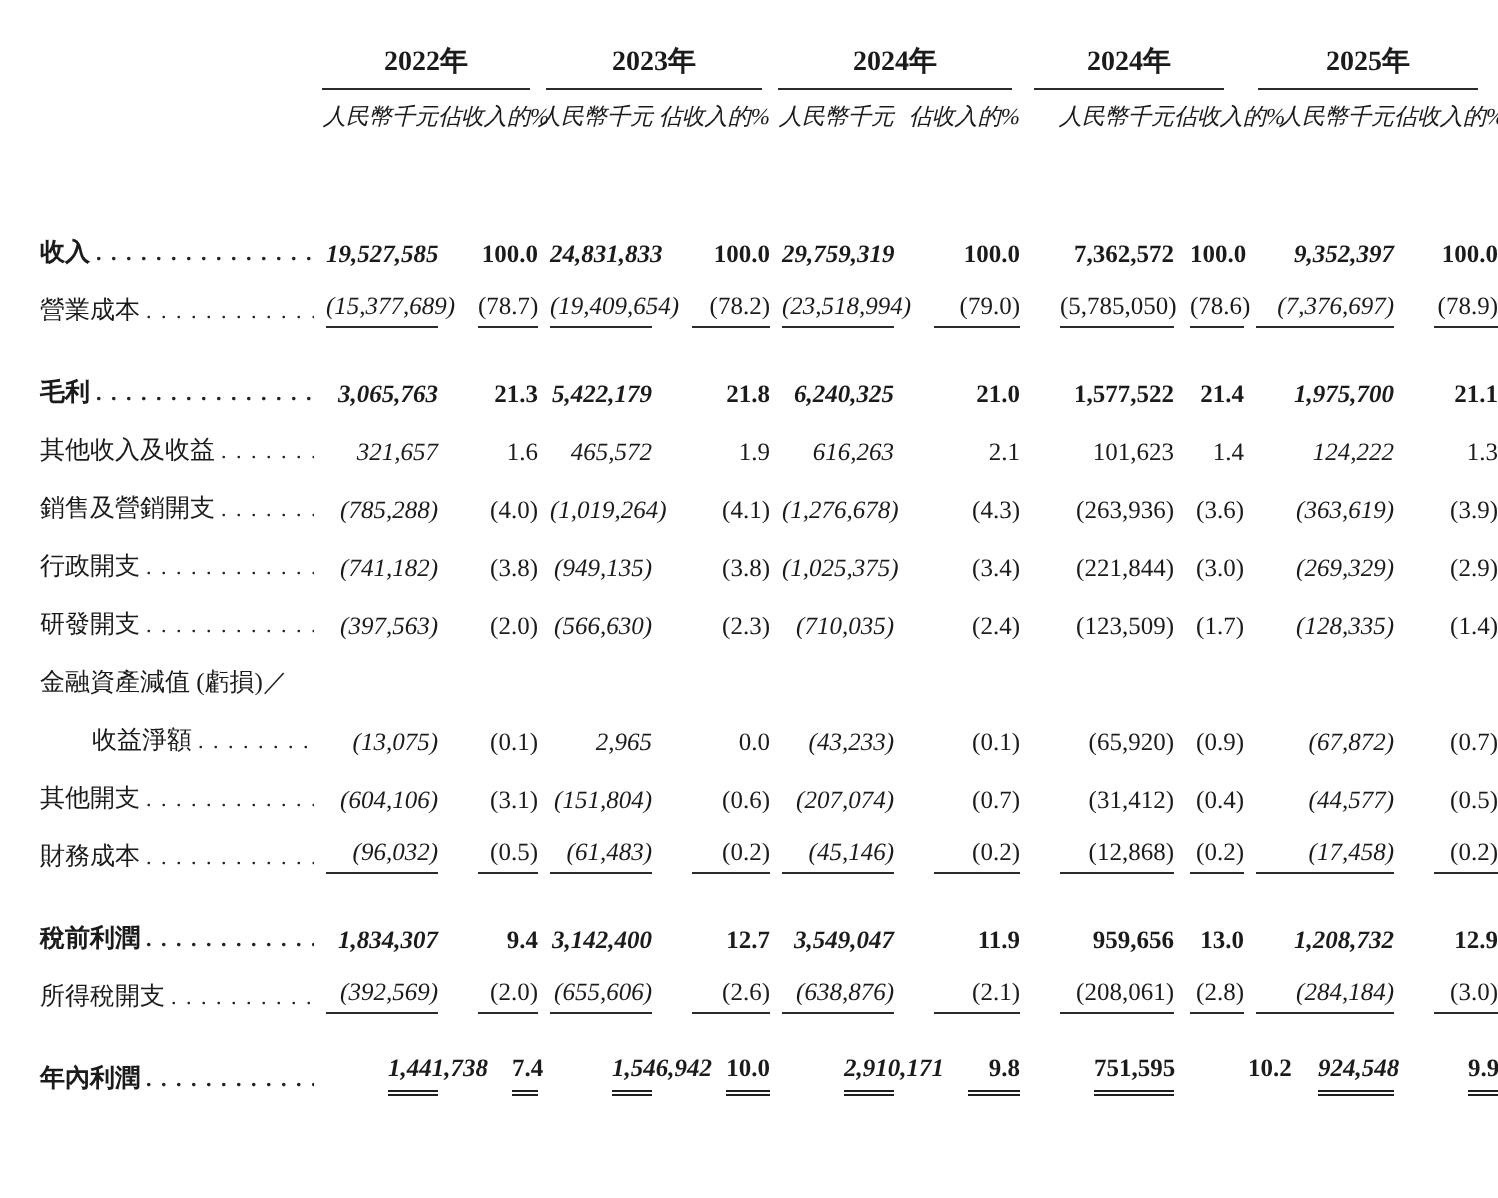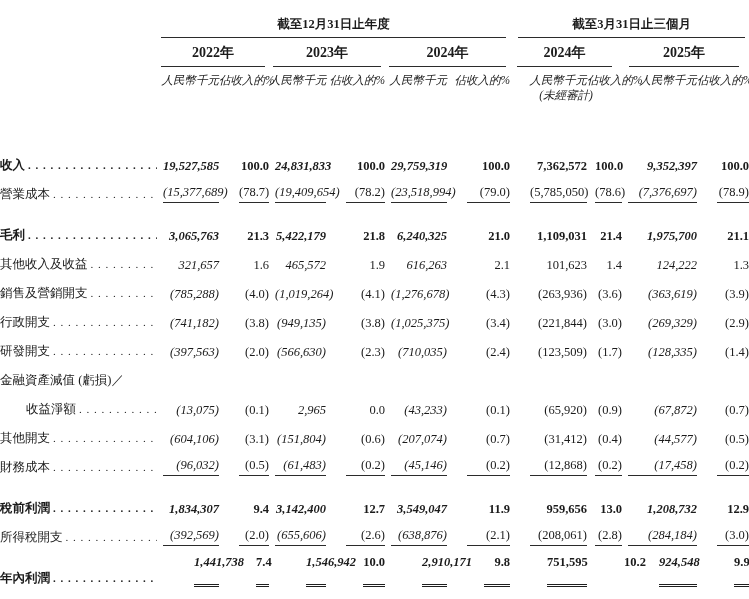--- a/index.html
+++ b/index.html
@@ -33,30 +33,30 @@
     vertical-align:top;height:17px;font-style:italic;font-size:11.5px;
     text-align:center;padding-top:2px;
   }
   tr.vspace td{height:40px;}
 
   
   tbody td{height:29px;vertical-align:bottom;font-size:12.5px;padding-bottom:5px;}
   tr.gap td{height:41px;}
   td.lbl{padding-left:14px;}
   td.lbl .cellflex{display:flex;align-items:baseline;}
-  td.lbl .txt{flex:0 0 auto;}
+  td.lbl .txt{flex:0 0 auto;margin-left:20px;}
   td.lbl.ind{padding-left:26px;}
   .dots{flex:1 1 auto;overflow:hidden;white-space:nowrap;font-size:11px;color:#222;padding-left:3px;}
   .dots::after{content:". . . . . . . . . . . . . . . . . . . . . . . . . . . . . . . .";letter-spacing:1px;}
   td.num{text-align:right;}
   td.num .ub{display:block;}
   tr.bold td{font-weight:bold;}
   
   tr.u1 td.num .ub{border-bottom:1.1px solid #2b2b2b;padding-bottom:2px;}
-  tr.u2 td.num .ub{border-bottom:3px double #1f1f1f;padding-bottom:14px;margin-left:37px;}
+  tr.u2 td.num .ub{border-bottom:3px double #1f1f1f;padding-bottom:3px;margin-left:37px;}
   
   .ml-a{margin-left:6px;font-style:italic;}   
   .ml-p{margin-left:20px;}  
   .ml-a4{margin-left:20px;} 
   .ml-p4{margin-left:8px;}  
 </style>
 </head>
 <body>
 
 <div class="page">
@@ -68,29 +68,20 @@
       <col style="width:57px">
         <col style="width:59px">
         <col style="width:62px">
       <col style="width:63px">
         <col style="width:77px">
         <col style="width:35px">
       <col style="width:75px">
         <col style="width:52px">
     </colgroup>
     <thead>
-      <tr>
-        <td></td>
-        <td class="ghead" colspan="6">
-          <div class="gline">截至12月31日止年度</div>
-        </td>
-        <td class="ghead" colspan="4">
-          <div class="gline q">截至3月31日止三個月</div>
-        </td>
-      </tr>
       <tr>
         <td></td>
         <td class="yhead" colspan="2">
           <div class="yline">2022年</div>
         </td>
         <td class="yhead" colspan="2">
           <div class="yline">2023年</div>
         </td>
         <td class="yhead" colspan="2">
           <div class="yline">2024年</div>
@@ -108,25 +99,20 @@
         <td class="chead">佔收入的%</td>
         <td class="chead">人民幣千元</td>
         <td class="chead">佔收入的%</td>
         <td class="chead">人民幣千元</td>
         <td class="chead">佔收入的%</td>
         <td class="chead">人民幣千元</td>
         <td class="chead">佔收入的%</td>
         <td class="chead">人民幣千元</td>
         <td class="chead">佔收入的%</td>
       </tr>
-      <tr>
-        <td colspan="7"></td>
-        <td class="notecell" colspan="2">(未經審計)</td>
-        <td colspan="2"></td>
-      </tr>
       <tr class="vspace">
           <td colspan="11"></td>
         </tr>
     </thead>
     <tbody id="tbody">
         <tr class="bold">
           <td class="lbl">
             <div class="cellflex">
               <span class="txt">收入</span>
               <span class="dots"></span>
@@ -220,21 +206,21 @@
           <td class="num">
             <span class="ub ml-p">21.8</span>
           </td>
           <td class="num">
             <span class="ub ml-a">6,240,325</span>
           </td>
           <td class="num">
             <span class="ub ml-p">21.0</span>
           </td>
           <td class="num">
-            <span class="ub ml-a4">1,109,031</span>
+            <span class="ub ml-a4">1,577,522</span>
           </td>
           <td class="num">
             <span class="ub ml-p4">21.4</span>
           </td>
           <td class="num">
             <span class="ub ml-a">1,975,700</span>
           </td>
           <td class="num">
             <span class="ub ml-p">21.1</span>
           </td>

